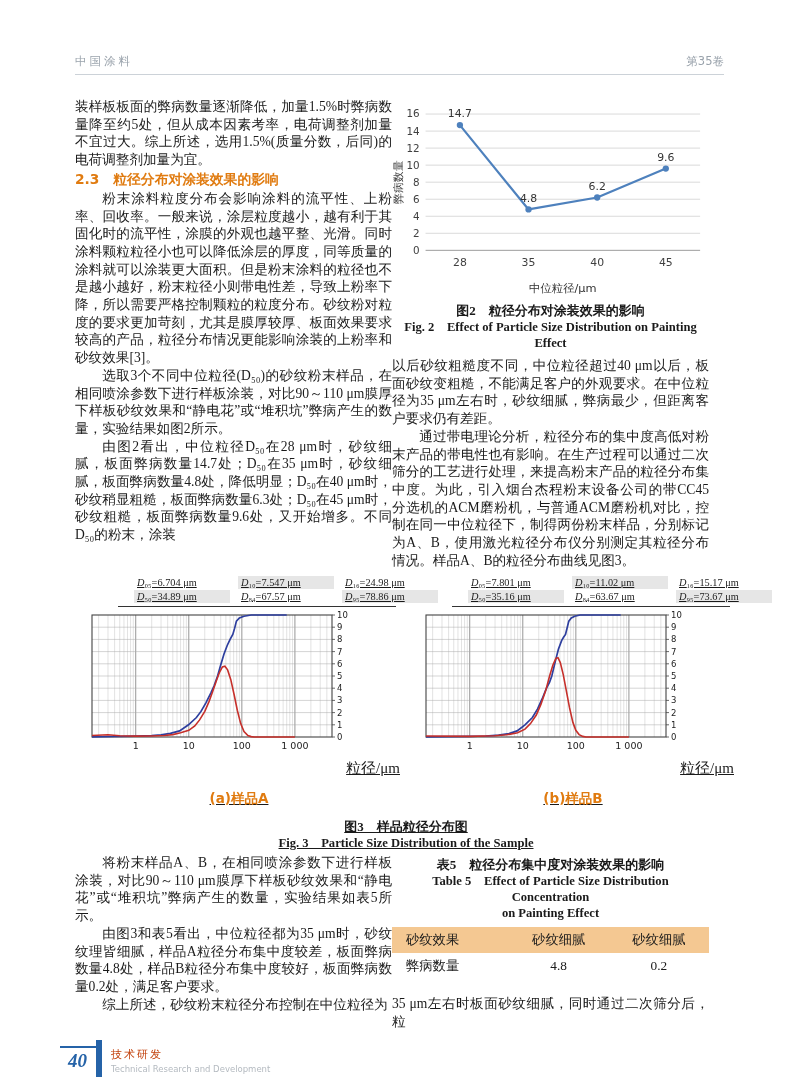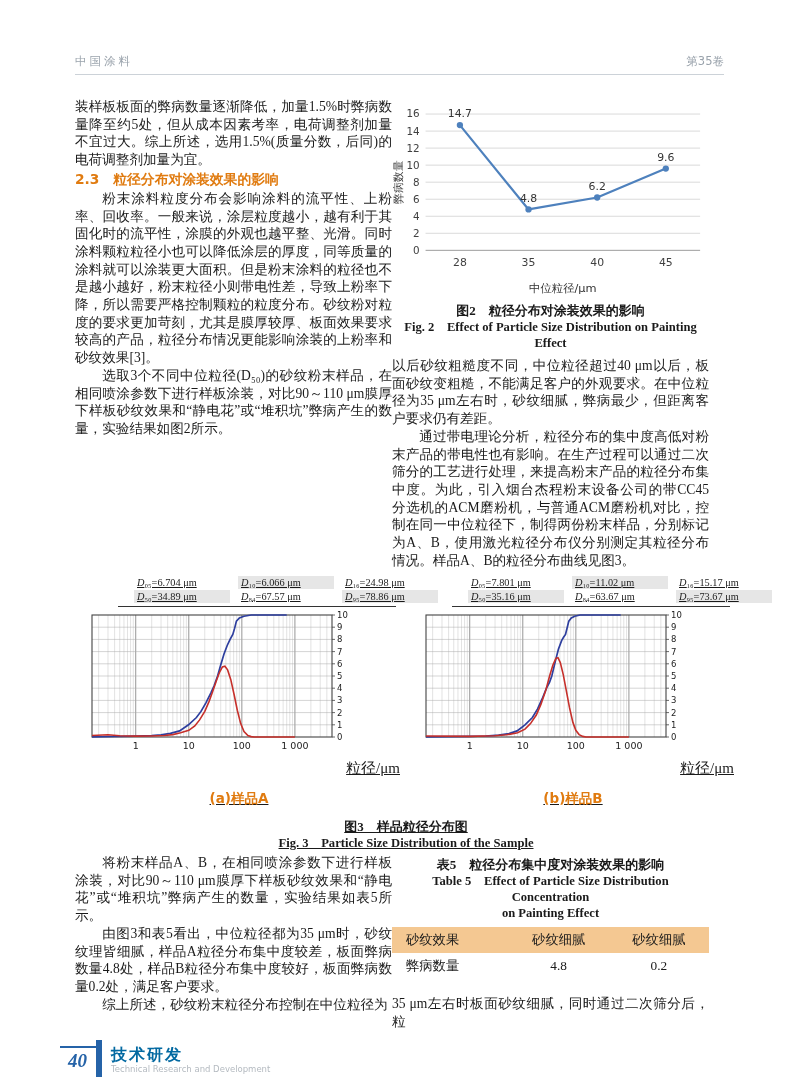--- a/index.html
+++ b/index.html
@@ -46,40 +46,41 @@
   table.t5 td{height:26px;padding:0 4px;}
   table.t5 td:first-child{text-align:left;padding-left:14px;}
   table.t5 td:not(:first-child){text-align:center;}
   tr.stripe{background:var(--table_stripe_bg,#f4c892);}
   
   .ftr{position:absolute;left:60px;top:1030px;display:flex;align-items:flex-start;}
   .ftr .pageno{font-size:19px;font-weight:bold;font-style:italic;color:var(--footer_blue,#2563a8);
                border-top:2.5px solid var(--footer_blue,#2563a8);padding:1px 9px 0 8px;line-height:24px;}
   .ftr .vbar{width:6px;height:38px;background:var(--footer_blue,#2563a8);margin-top:-6px;}
   .ftr .dept{margin-left:9px;font-family:"DejaVu Sans",sans-serif;}
-  .ftr .dept .cn{font-size:16px;font-weight:bold;color:#0369a1;letter-spacing:2px;line-height:18px;}
+  .ftr .dept .cn{font-size:11px;font-weight:normal;color:#c2410c;letter-spacing:2px;line-height:18px;}
   .ftr .dept .en{font-size:8.5px;color:#b4bac0;line-height:11px;}
   svg text{font-family:"DejaVu Sans",sans-serif;}
 </style>
 </head>
 <body>
 
 <div class="page">
 
   <div class="hdr">
     <span class="jl">中国涂料</span>
     <span>第35卷</span>
   </div>
 
   <div class="cols top">
     <div class="col">
       <p class="body">装样板板面的弊病数量逐渐降低，加量1.5%时弊病数量降至约5处，但从成本因素考率，电荷调整剂加量不宜过大。综上所述，选用1.5%(质量分数，后同)的电荷调整剂加量为宜。</p>
       <h3 class="sec">2.3　粒径分布对涂装效果的影响</h3>
       <p class="body ind">粉末涂料粒度分布会影响涂料的流平性、上粉率、回收率。一般来说，涂层粒度越小，越有利于其固化时的流平性，涂膜的外观也越平整、光滑。同时涂料颗粒粒径小也可以降低涂层的厚度，同等质量的涂料就可以涂装更大面积。但是粉末涂料的粒径也不是越小越好，粉末粒径小则带电性差，导致上粉率下降，所以需要严格控制颗粒的粒度分布。砂纹粉对粒度的要求更加苛刻，尤其是膜厚较厚、板面效果要求较高的产品，粒径分布情况更能影响涂装的上粉率和砂纹效果[3]。</p>
       <p class="body ind">选取3个不同中位粒径(D₅₀)的砂纹粉末样品，在相同喷涂参数下进行样板涂装，对比90～110 μm膜厚下样板砂纹效果和“静电花”或“堆积坑”弊病产生的数量，实验结果如图2所示。</p>
+      <p class="body ind">由图2看出，中位粒径D₅₀在28 μm时，砂纹细腻，板面弊病数量14.7处；D₅₀在35 μm时，砂纹细腻，板面弊病数量4.8处，降低明显；D₅₀在40 μm时，砂纹稍显粗糙，板面弊病数量6.3处；D₅₀在45 μm时，砂纹粗糙，板面弊病数量9.6处，又开始增多。不同D₅₀的粉末，涂装</p>
     </div>
     <div class="col">
       <div class="fig2wrap">
         <svg id="fig2-svg" width="318" height="198" viewBox="0 0 322 200">
             <line x1="34" y1="154" x2="312" y2="154" stroke="#9a9a9a" stroke-width="1"></line>
             <text x="28" y="157.5" font-size="10.5" fill="#404040" text-anchor="end">0</text>
             <line x1="34" y1="136.75" x2="312" y2="136.75" stroke="#d9d9d9" stroke-width="1"></line>
             <text x="28" y="140.25" font-size="10.5" fill="#404040" text-anchor="end">2</text>
             <line x1="34" y1="119.5" x2="312" y2="119.5" stroke="#d9d9d9" stroke-width="1"></line>
             <text x="28" y="123" font-size="10.5" fill="#404040" text-anchor="end">4</text>
@@ -121,21 +122,21 @@
       <p class="body ind">通过带电理论分析，粒径分布的集中度高低对粉末产品的带电性也有影响。在生产过程可以通过二次筛分的工艺进行处理，来提高粉末产品的粒径分布集中度。为此，引入烟台杰程粉末设备公司的带CC45分选机的ACM磨粉机，与普通ACM磨粉机对比，控制在同一中位粒径下，制得两份粉末样品，分别标记为A、B，使用激光粒径分布仪分别测定其粒径分布情况。样品A、B的粒径分布曲线见图3。</p>
     </div>
   </div>
 
   <div class="fig3sec">
     <div class="fig3row">
 
       <div class="panel">
         <div class="stats">
           <span class="stat">D₀₅=6.704 μm</span>
-          <span class="stat shaded">D₁₀=6.066 μm</span>
+          <span class="stat shaded">D₁₀=7.547 μm</span>
           <span class="stat">D₁₆=24.98 μm</span>
           <span class="stat shaded">D₅₀=34.89 μm</span>
           <span class="stat">D₈₄=67.57 μm</span>
           <span class="stat shaded">D₉₅=78.86 μm</span>
         </div>
         <hr class="statrule">
         <svg id="fig3a-svg" width="316" height="148" viewBox="0 0 300 148">
             <line x1="12.629692829435658" y1="6" x2="12.629692829435658" y2="128" stroke="#c6c6c6" stroke-width="0.5"></line>
             <line x1="21.97372006374172" y1="6" x2="21.97372006374172" y2="128" stroke="#c6c6c6" stroke-width="0.5"></line>
             <line x1="28.603412893177374" y1="6" x2="28.603412893177374" y2="128" stroke="#c6c6c6" stroke-width="0.5"></line>

